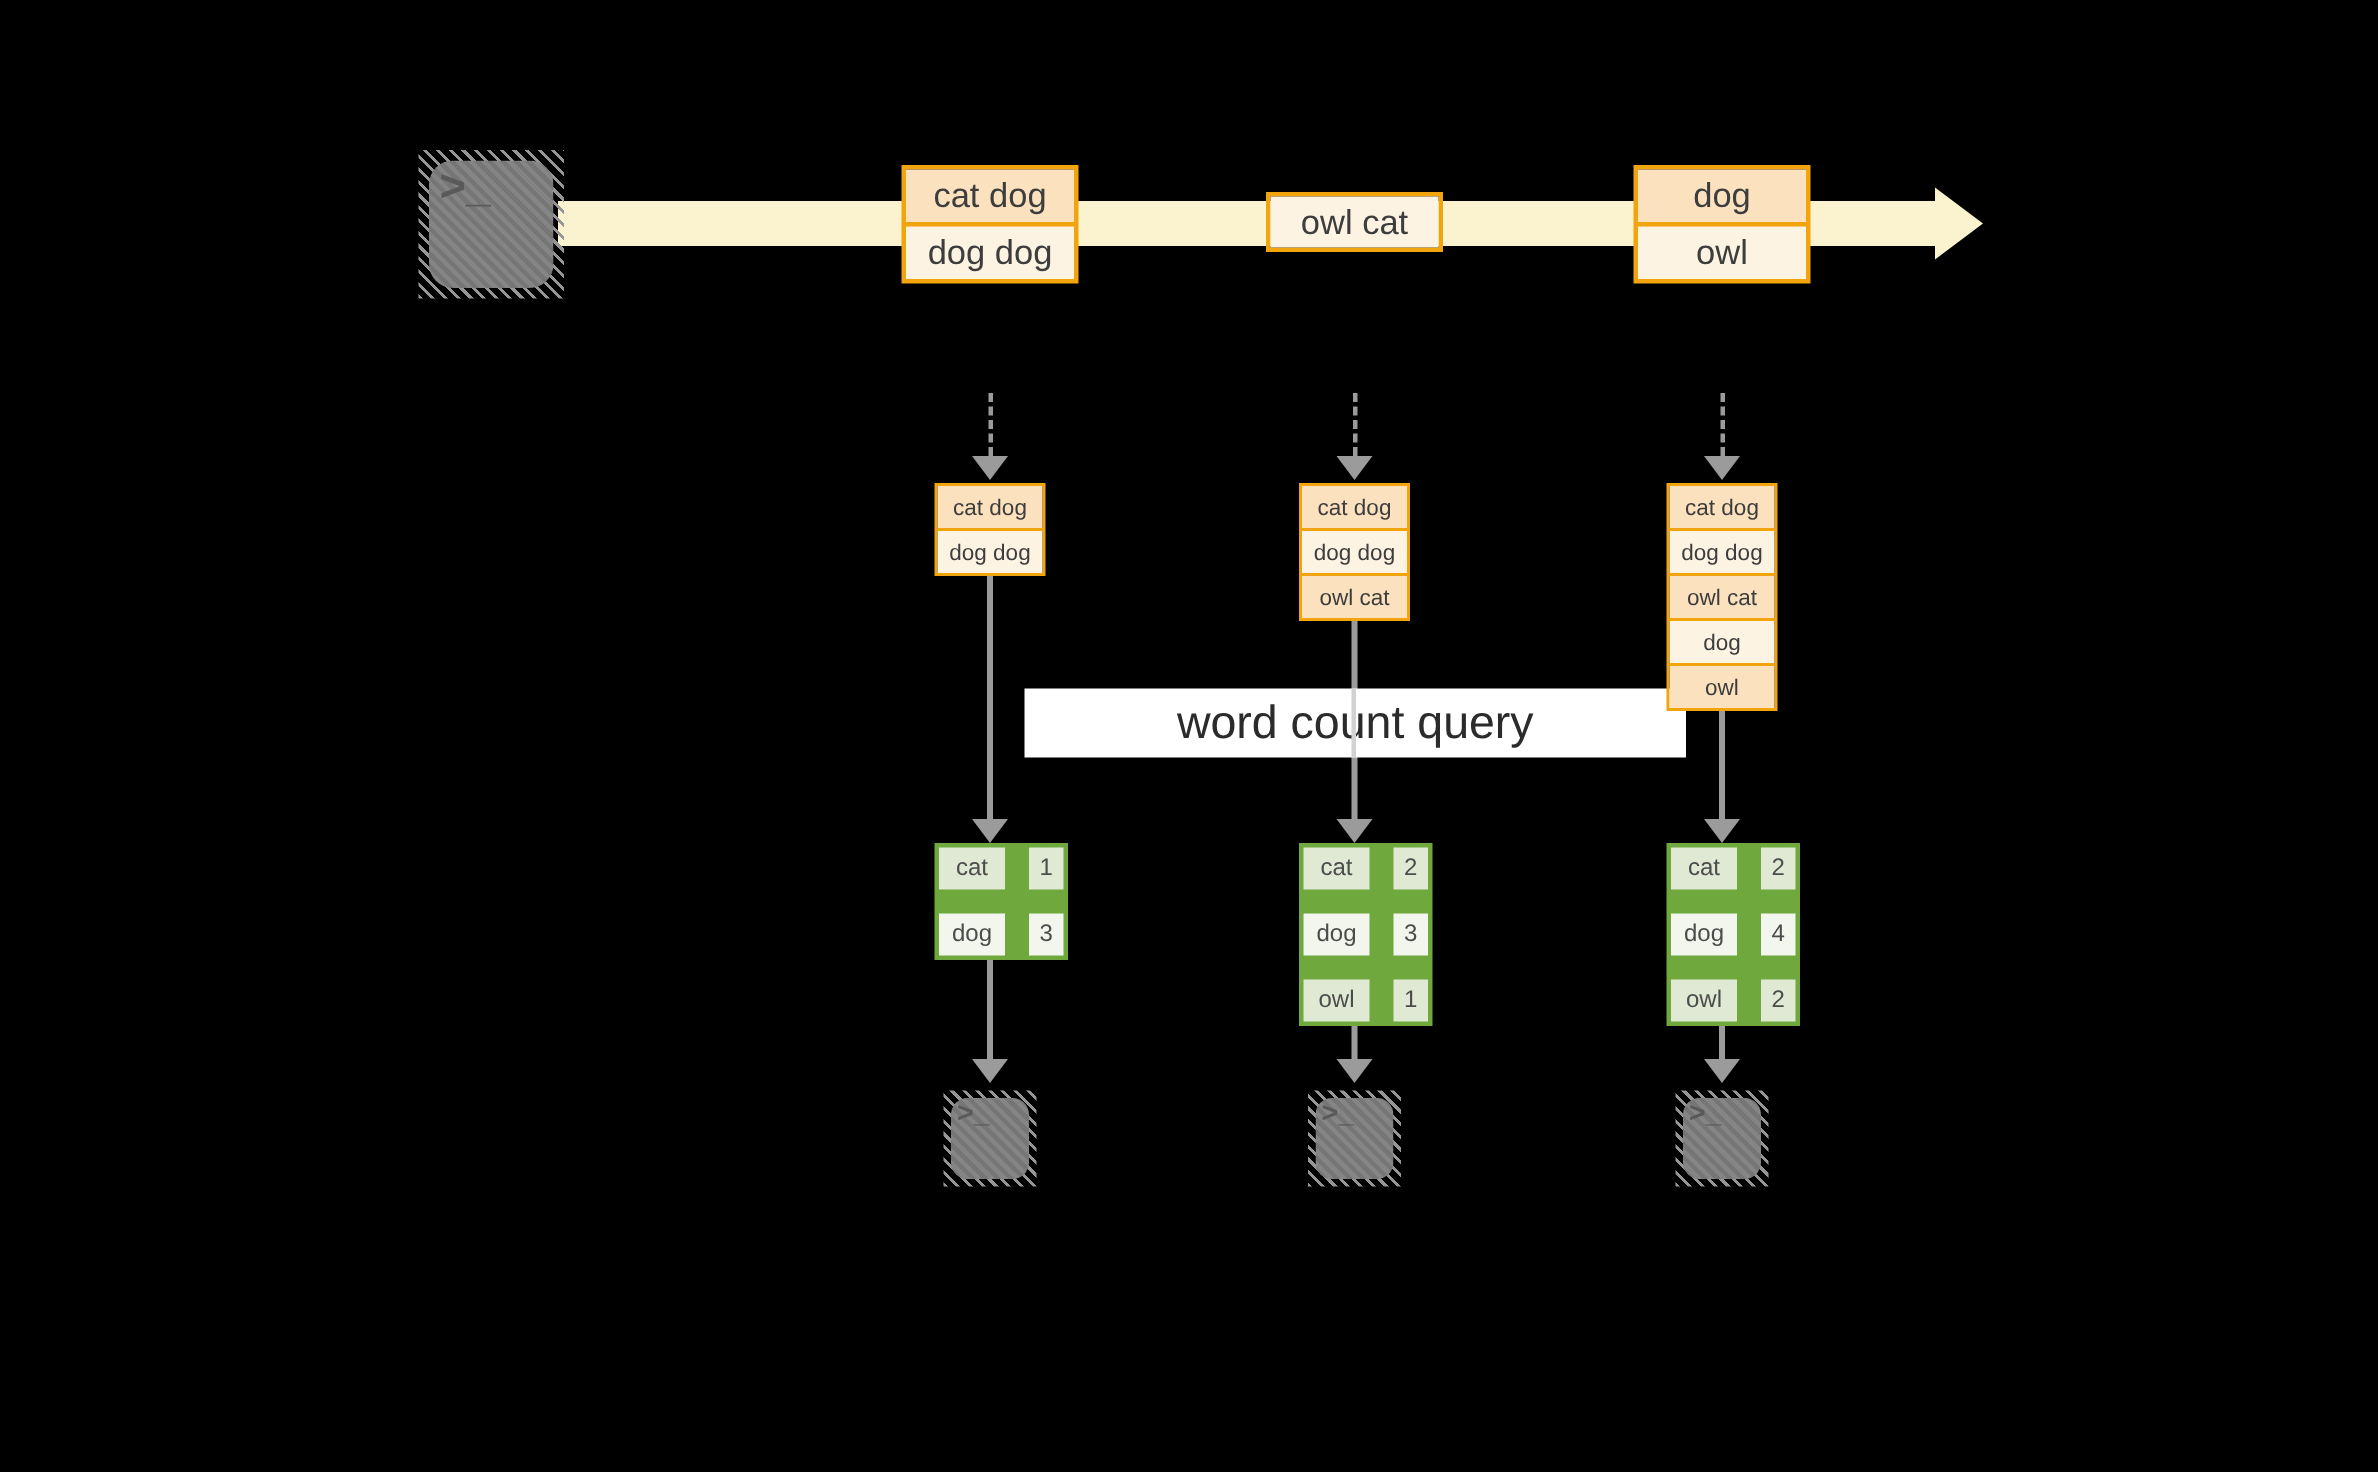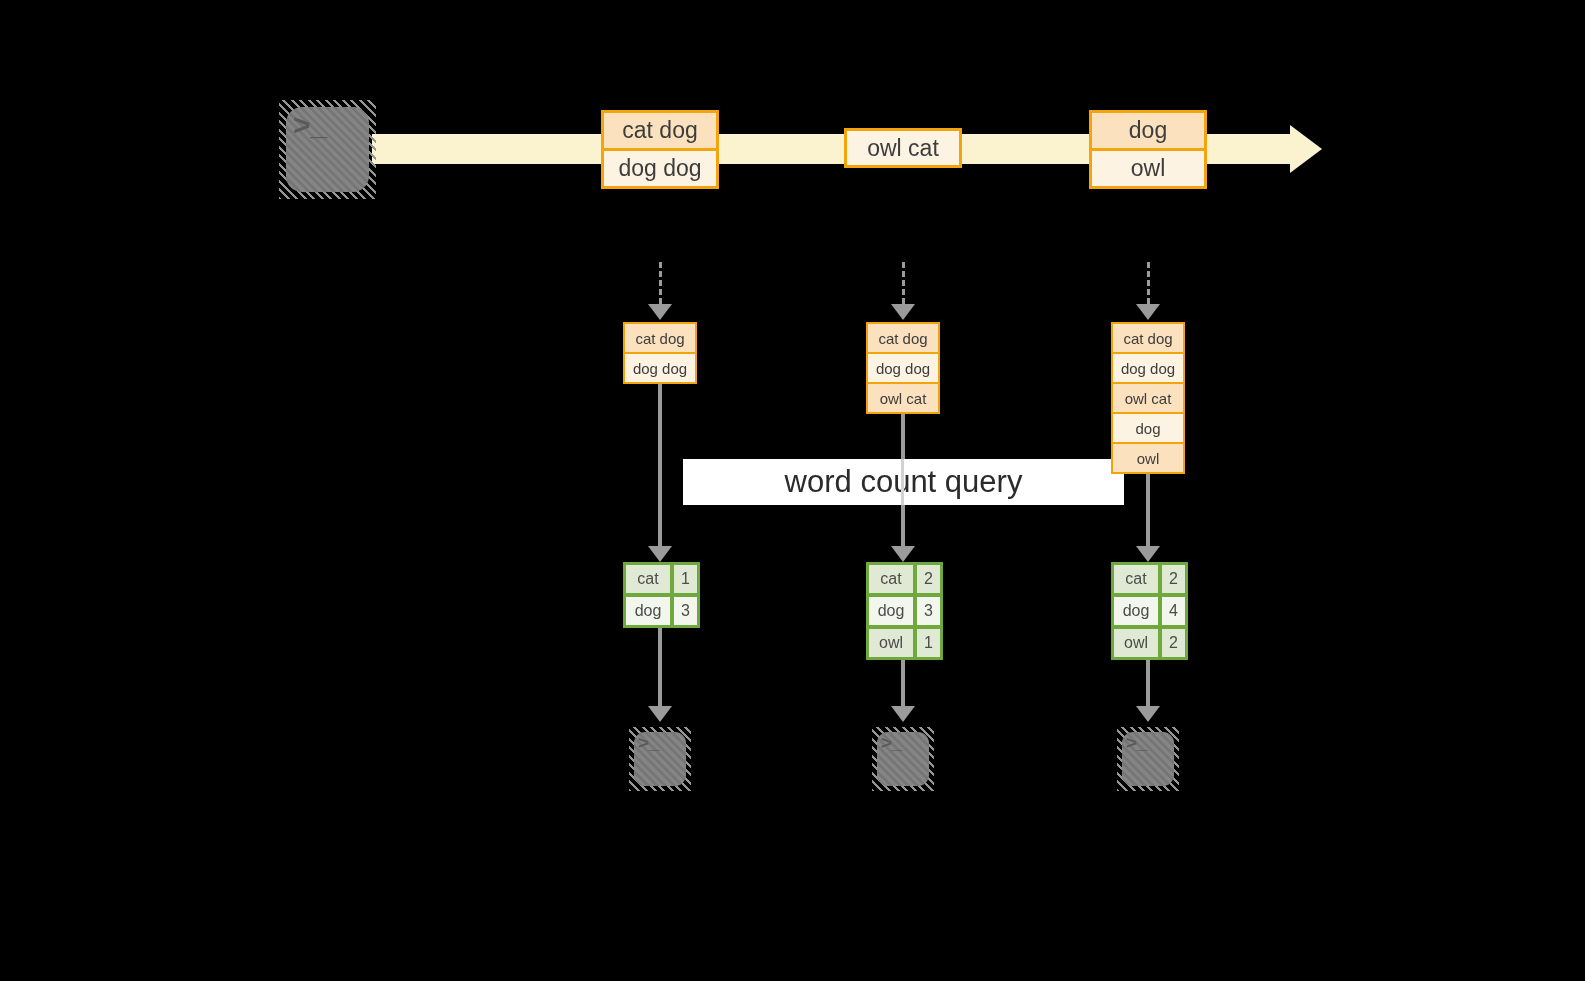--- a/index.html
+++ b/index.html
@@ -49,21 +49,21 @@
   .aline{width:4px;background:var(--gray);}
   .ahead{width:0;height:0;border-left:12px solid transparent;border-right:12px solid transparent;
     border-top:16px solid var(--gray);}
   
   .query{position:absolute;left:683px;top:459px;width:441px;height:46px;background:var(--qbg);
     z-index:5;display:flex;align-items:center;justify-content:center;
     font-size:31px;color:#2B2B2B;}
   .query-line{position:absolute;left:218px;top:0;width:3px;height:46px;background:#D2D2D2;}
   
   .wtable{position:absolute;z-index:4;background:var(--green);padding:3px;
-    display:grid;grid-template-columns:44px 23px;gap:4px;}
+    display:grid;grid-template-columns:44px 23px;gap:16px;}
   .wcell{height:28px;display:flex;align-items:center;justify-content:center;
     font-size:16px;color:#4C4C4C;}
   .g-dark{background:var(--gdark);}
   .g-light{background:var(--glight);}
 </style>
 </head>
 <body>
 
 <div class="canvas">
 

